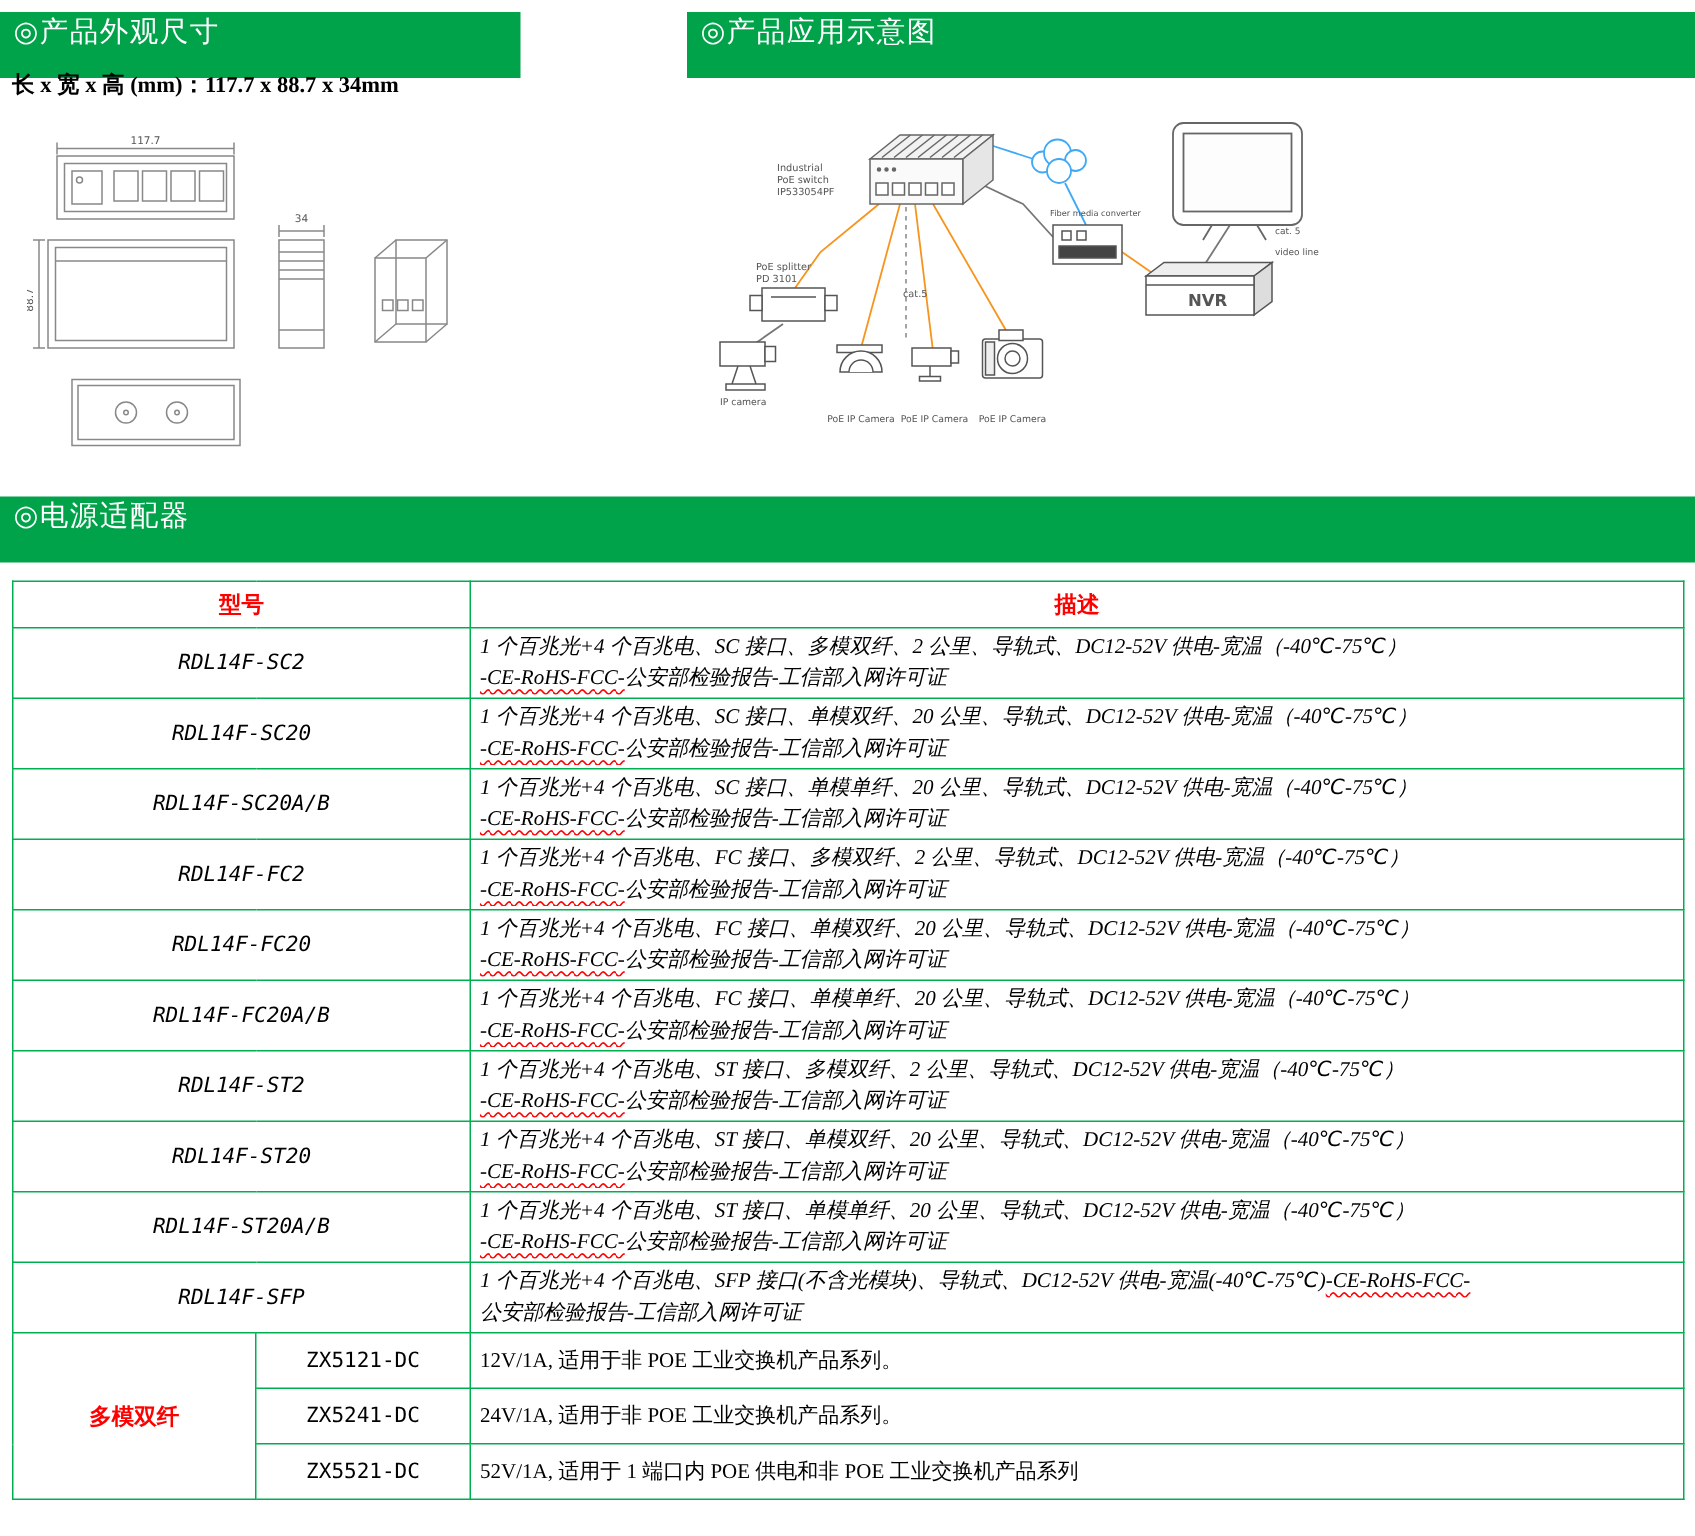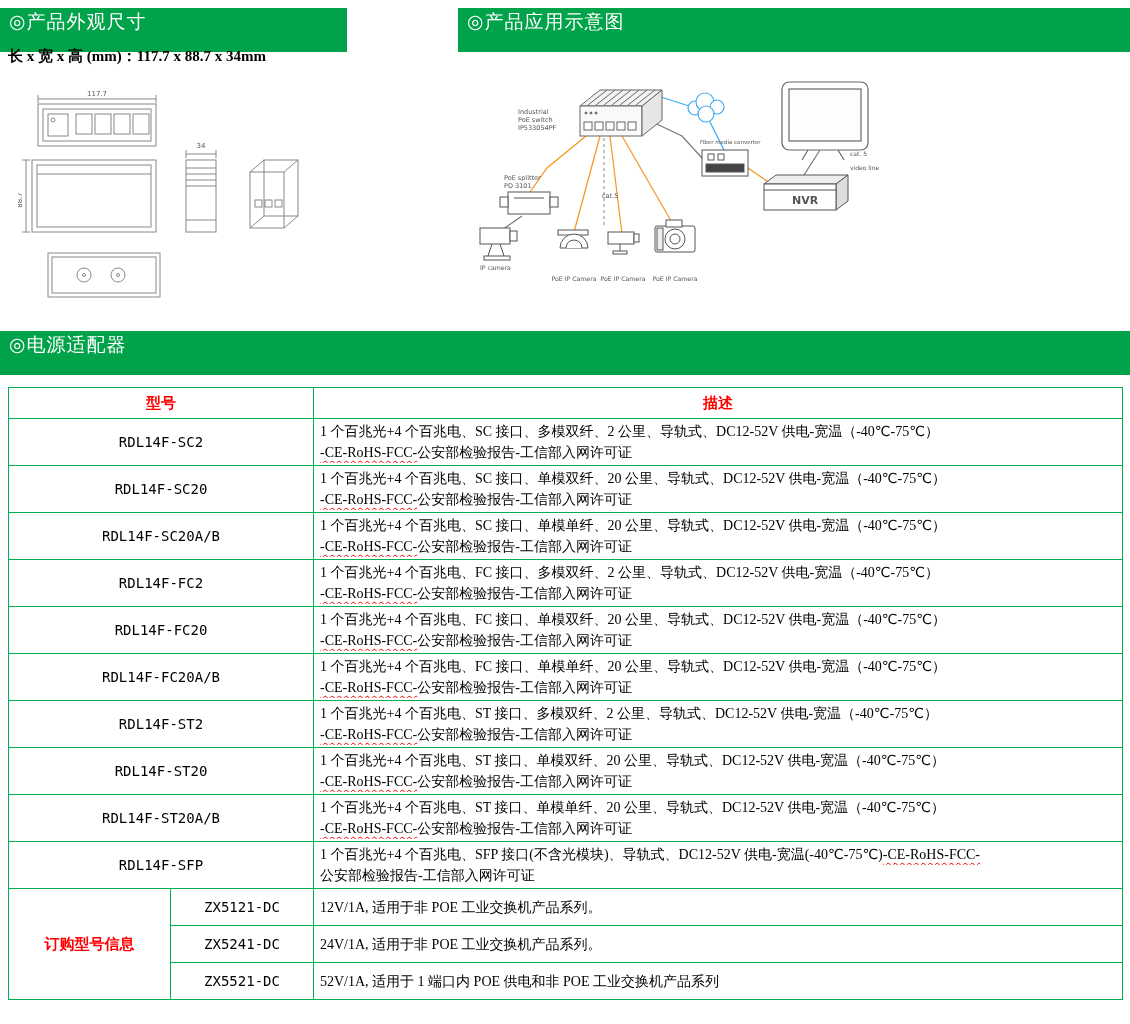--- a/index.html
+++ b/index.html
@@ -35,21 +35,21 @@
     font-size:14px;text-align:center;vertical-align:middle;color:#000;
   }
   .order td.desc{
     padding:2px 6px;font-size:14px;line-height:21px;vertical-align:top;color:#000;
   }
   .order td.adapter-desc{vertical-align:middle;}
   .order td.adapter-label{
     color:var(--accent-red,#FF0000);font-weight:bold;font-size:15px;
     text-align:center;vertical-align:middle;
   }
-  .order tr.model-row{height:47px;}
+  .order tr.model-row{height:47px;font-style:italic;}
   .order tr.adapter-row{height:37px;}
   .order tr.adapter-row td.model{font-weight:normal;}
   .desc-line{white-space:nowrap;overflow:hidden;}
   .wavy{
     text-decoration-line:underline;text-decoration-style:wavy;
     text-decoration-color:#ff0000;text-decoration-thickness:1px;
     text-underline-offset:3px;
     text-align:center;
   }
 </style>
@@ -315,21 +315,21 @@
         </td>
       </tr>
       <tr class="model-row">
         <td class="model" colspan="2">RDL14F-SFP</td>
         <td class="desc">
           <div class="desc-line"><span>1 个百兆光+4 个百兆电、SFP 接口(不含光模块)、导轨式、DC12-52V 供电-宽温(-40℃-75℃)</span><span class="wavy">-CE-RoHS-FCC-</span></div>
           <div class="desc-line"><span>公安部检验报告-工信部入网许可证</span></div>
         </td>
       </tr>
       <tr class="adapter-row">
-        <td rowspan="3" class="adapter-label">订购型号信息</td>
+        <td rowspan="3" class="adapter-label">多模双纤</td>
         <td class="model">ZX5121-DC</td>
         <td class="desc adapter-desc">12V/1A, 适用于非 POE 工业交换机产品系列。</td>
       </tr>
       <tr class="adapter-row">
         <td class="model">ZX5241-DC</td>
         <td class="desc adapter-desc">24V/1A, 适用于非 POE 工业交换机产品系列。</td>
       </tr>
       <tr class="adapter-row">
         <td class="model">ZX5521-DC</td>
         <td class="desc adapter-desc">52V/1A, 适用于 1 端口内 POE 供电和非 POE 工业交换机产品系列</td>

